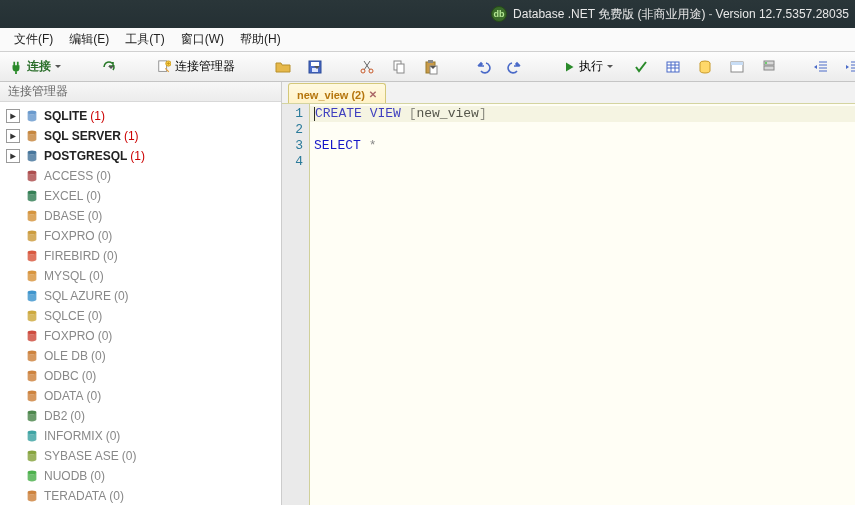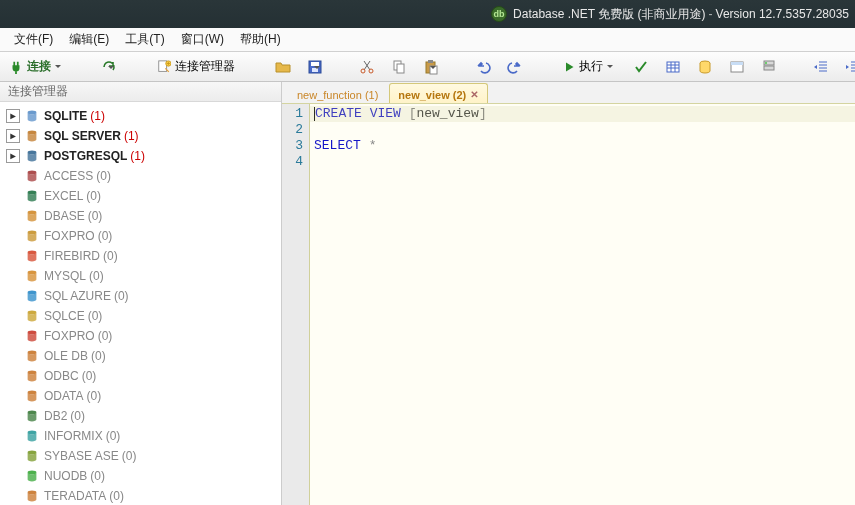--- a/index.html
+++ b/index.html
@@ -469,23 +469,20 @@
               <path fill="#c8762a" d="M3 4v8c0 1.2 2.2 2.2 5 2.2s5-1 5-2.2V4c0 1.2-2.2 2.2-5 2.2S3 5.2 3 4z" opacity=".75"></path>
             </svg>
           </span>
           <span class="tree-label">TERADATA</span>
           <span class="cnt0"> (0)</span>
         </div>
       </div>
   </div>
   <div class="editor">
     <div class="tabstrip" id="tabstrip">
-        <div class="tab">
-          <span>new_function (1)</span>
-        </div>
         <div class="tab active">
           <span>new_view (2)</span>
           <span class="close">✕</span>
         </div>
       </div>
     <div class="code-area">
       <div class="gutter">
         <div>1</div>
         <div>2</div>
         <div>3</div>

